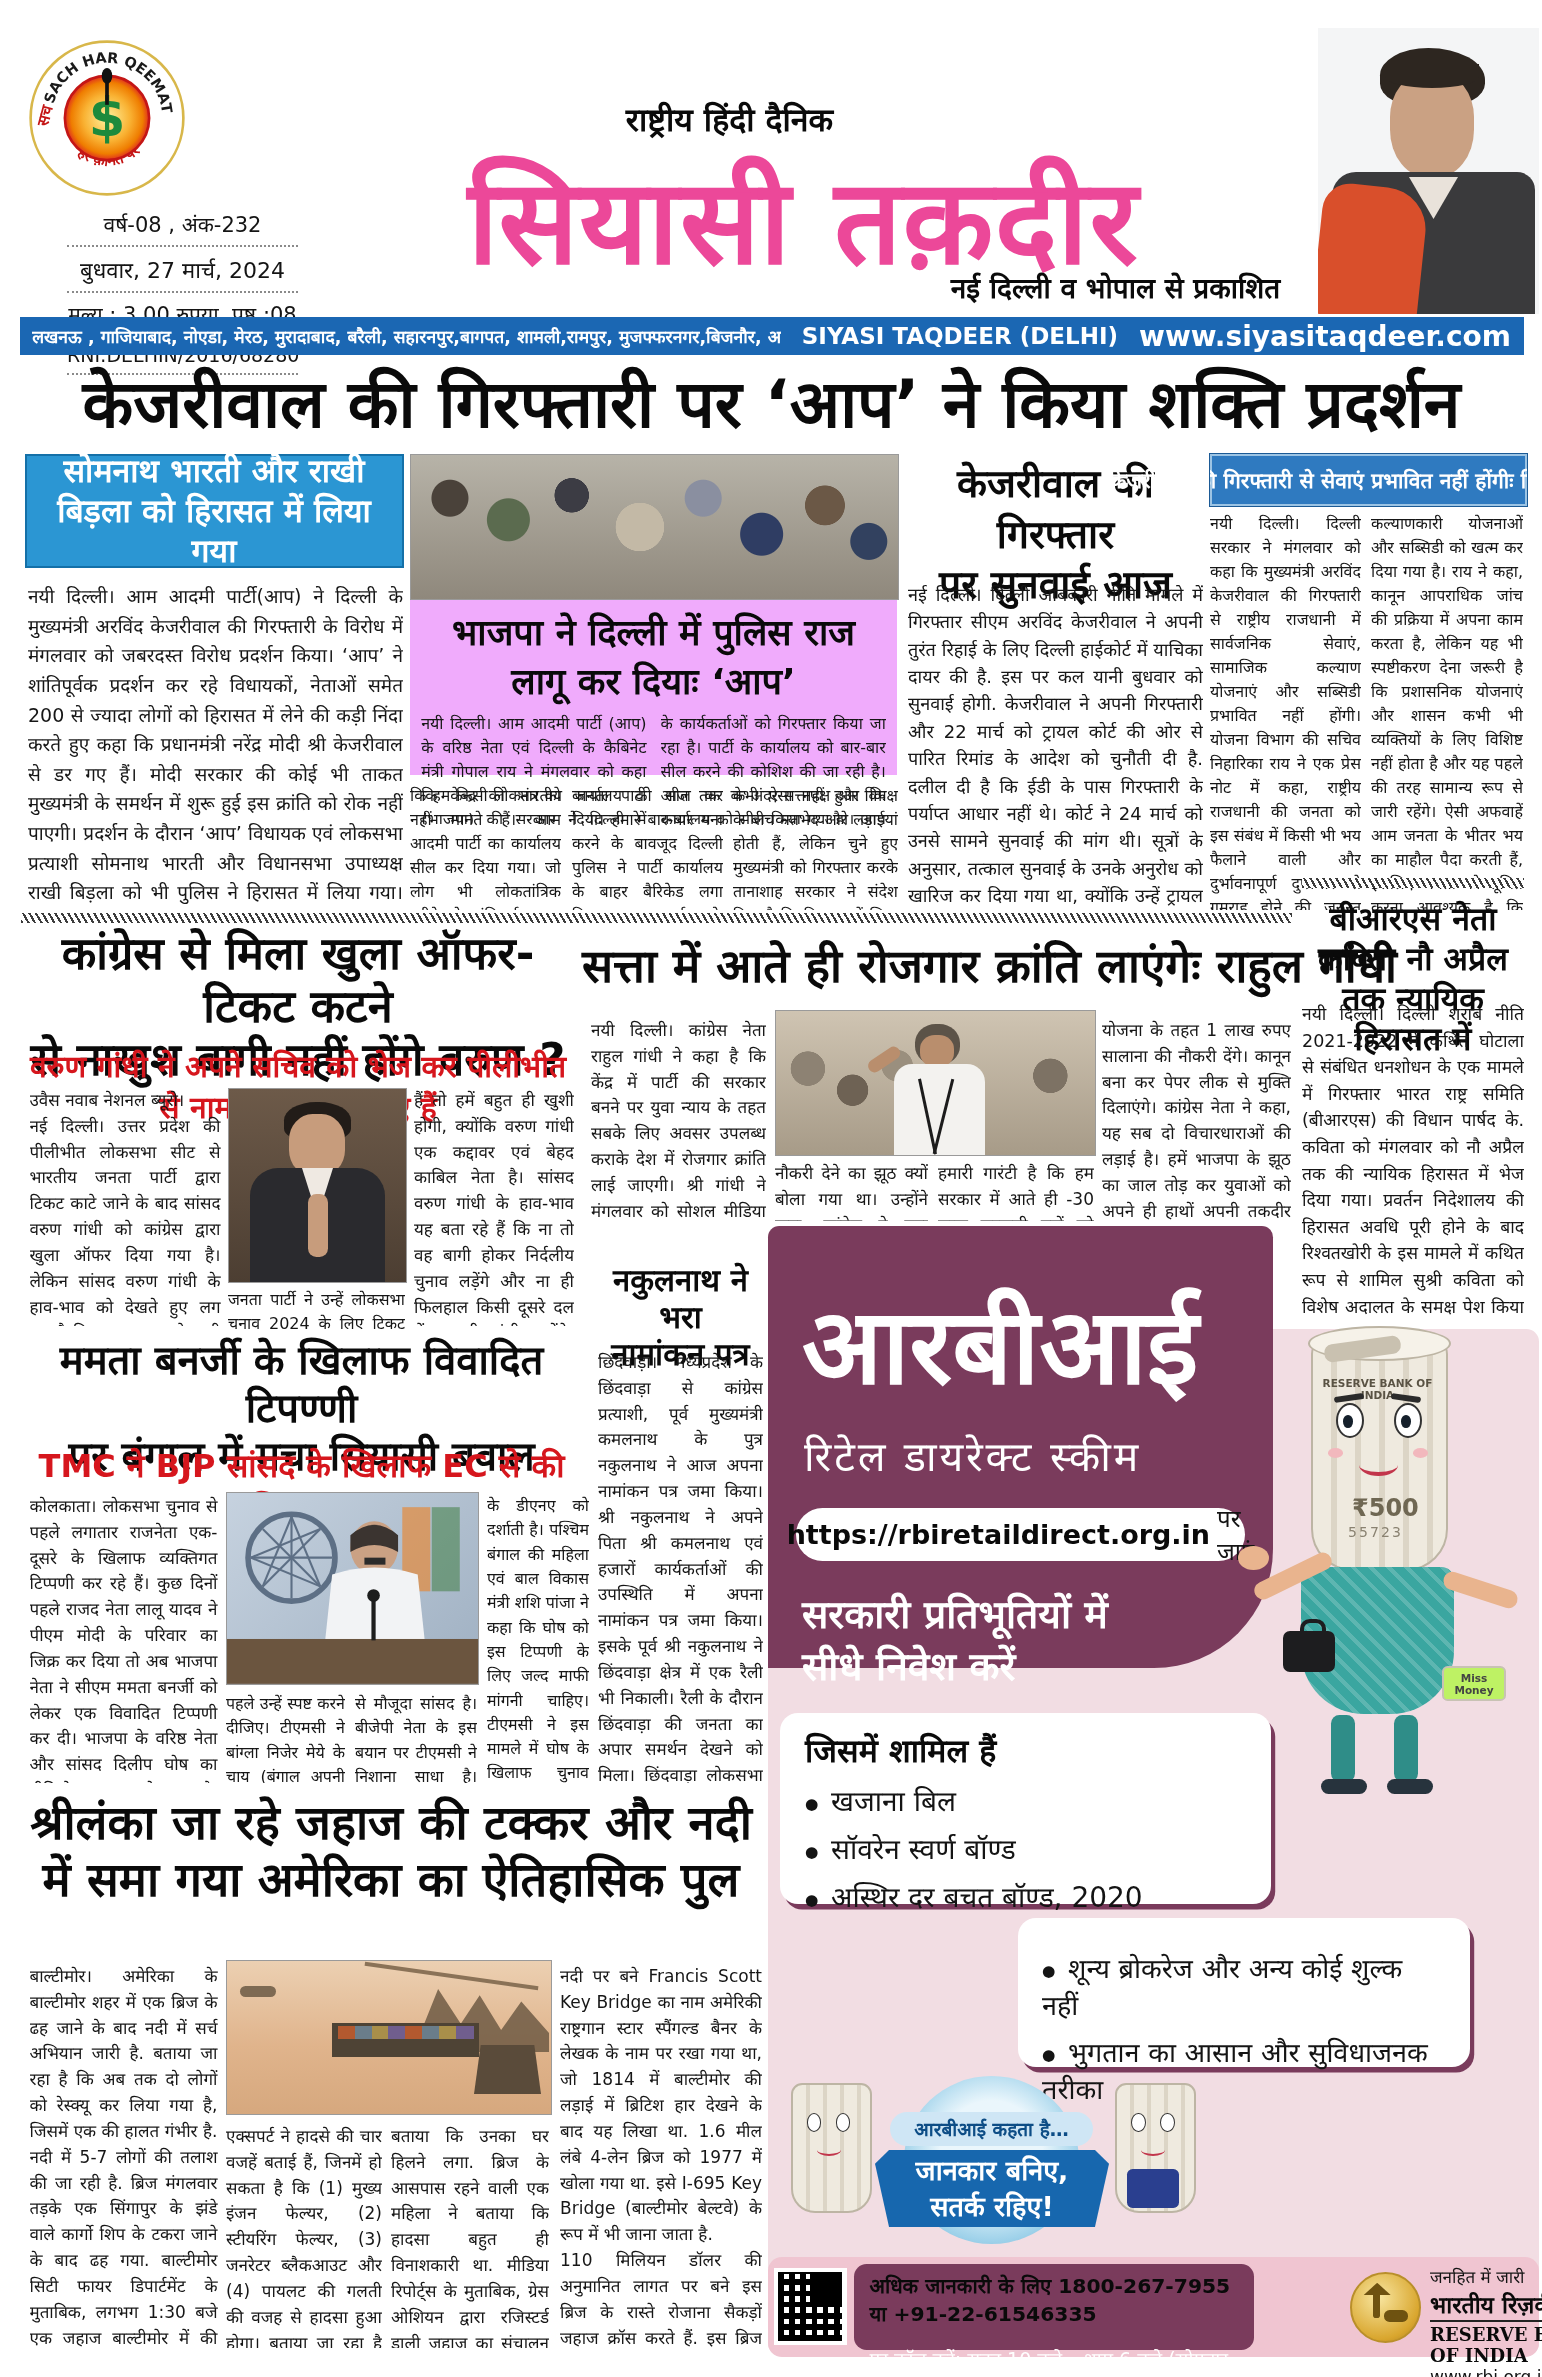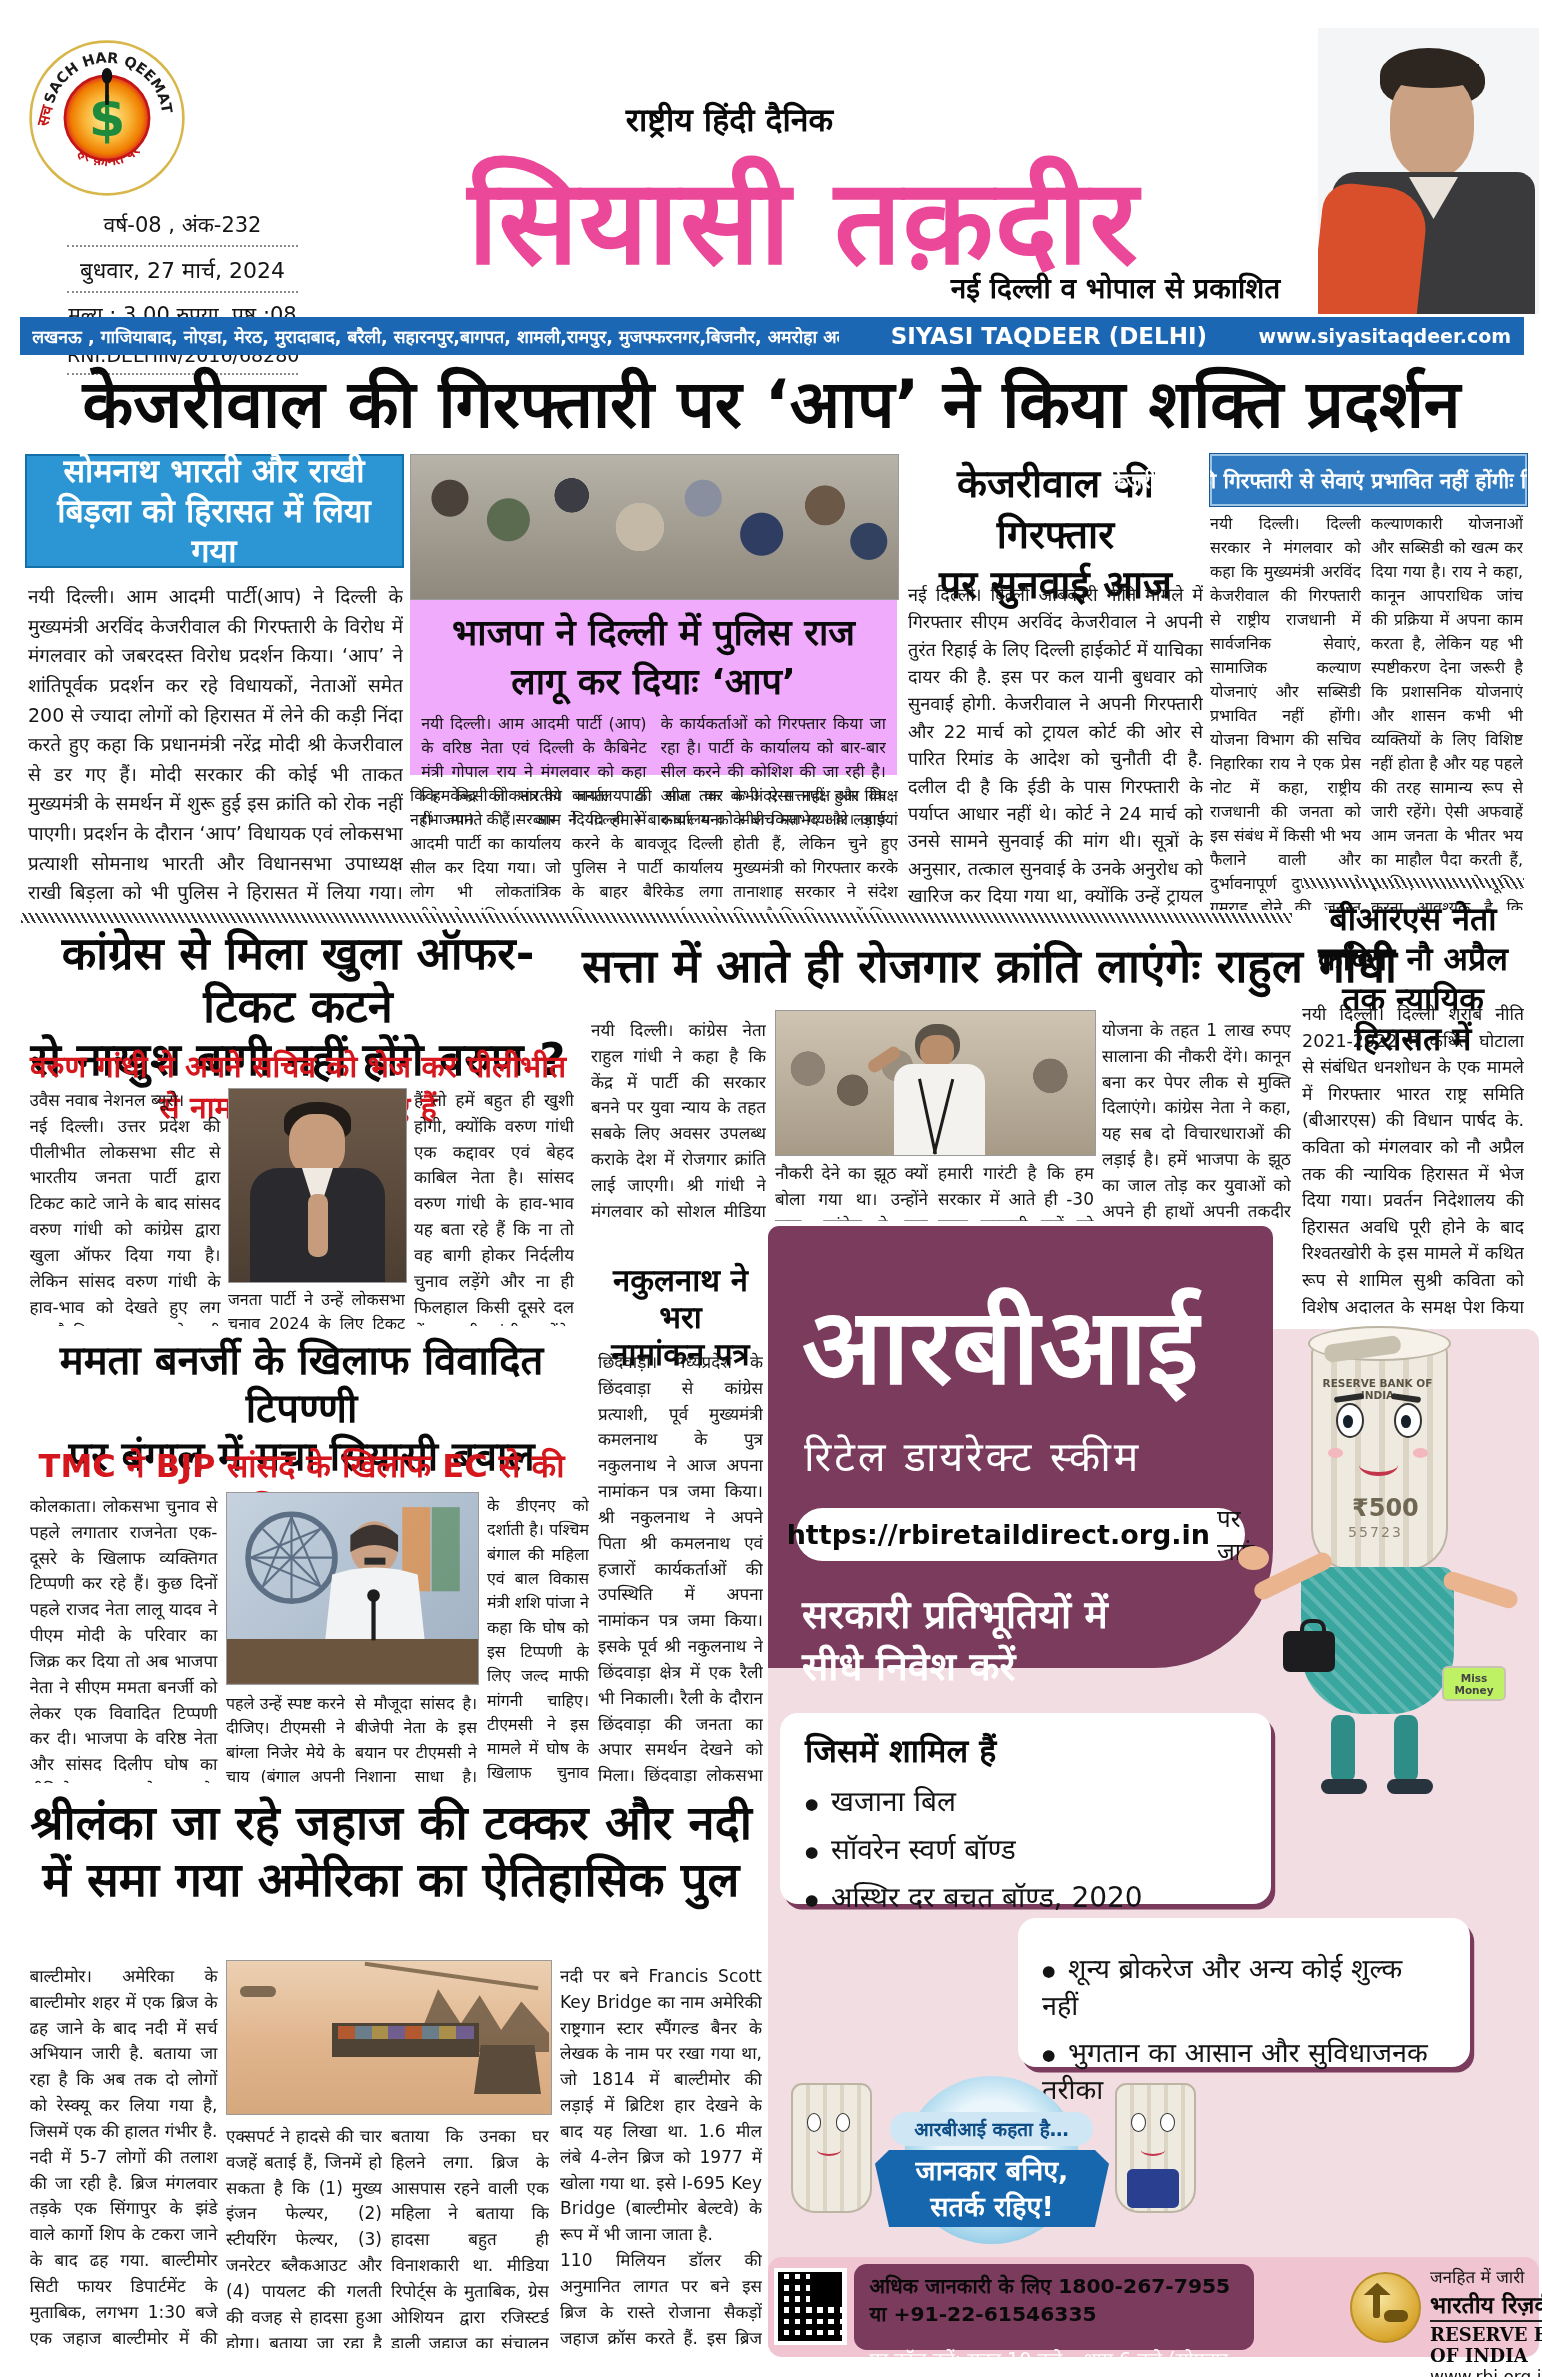--- a/index.html
+++ b/index.html
@@ -66,21 +66,21 @@
     <div class="abs" style="left:72px;top:45px;width:84px;height:105px;background:#caa183;border-radius:42% 42% 46% 46%;"></div>
     <div class="abs" style="left:67px;top:36px;width:94px;height:24px;background:#2d2620;border-radius:0 0 50% 50%;"></div>
     <div class="abs" style="left:14px;top:144px;width:203px;height:147px;background:#3a3a3c;border-radius:24px 18px 0 0;"></div>
     <div class="abs" style="left:0px;top:158px;width:105px;height:133px;background:#d94f2b;border-radius:28px 42px 0 0;transform:rotate(6deg);"></div>
     <div class="abs" style="left:91px;top:149px;width:49px;height:42px;background:#e9e2da;clip-path:polygon(0 0,100% 0,50% 100%);"></div>
   </div>
 
   <div class="abs" style="left:19.6px;top:317px;width:1504px;height:38px;background:#1b67b3;display:flex;align-items:center;justify-content:space-between;padding:0 12.6px;box-sizing:border-box;">
     <div class="white hl" style="font-size:17.5px;white-space:nowrap;overflow:hidden;max-width:807px;">लखनऊ , गाजियाबाद, नोएडा, मेरठ, मुरादाबाद, बरैली, सहारनपुर,बागपत, शामली,रामपुर, मुजफ्फरनगर,बिजनौर, अमरोहा अलीगढ़ से प्रसारित</div>
     <div class="white hl" style="font-size:23px;white-space:nowrap;padding:0 21px;">SIYASI TAQDEER (DELHI)</div>
-    <div class="white hl" style="font-size:19px;white-space:nowrap;">www.siyasitaqdeer.com</div>
+    <div class="white hl" style="font-size:28px;white-space:nowrap;">www.siyasitaqdeer.com</div>
   </div>
 
   <div class="abs hl center" style="left:21px;top:356px;width:1501px;font-size:66px;white-space:nowrap;">केजरीवाल की गिरफ्तारी पर ‘आप’ ने किया  शक्ति प्रदर्शन</div>
 
   <div class="abs" style="left:24.5px;top:454px;width:379px;height:114px;background:#2b96d3;border:2.8px solid #1470a8;display:flex;align-items:center;justify-content:center;padding:0 9.8px;box-sizing:border-box;">
     <div class="white hl center" style="font-size:32px;line-height:1.25;">सोमनाथ भारती और राखी बिड़ला को हिरासत में लिया गया</div>
   </div>
   <div class="abs news" style="left:28px;top:582px;width:375px;height:328px;font-size:19px;line-height:1.56;">नयी दिल्ली।  आम आदमी पार्टी(आप) ने दिल्ली के मुख्यमंत्री अरविंद केजरीवाल की गिरफ्तारी के विरोध में मंगलवार को जबरदस्त विरोध प्रदर्शन किया। ‘आप’ ने शांतिपूर्वक प्रदर्शन कर रहे विधायकों, नेताओं समेत 200 से ज्यादा लोगों को हिरासत में लेने की कड़ी निंदा करते हुए कहा कि प्रधानमंत्री नरेंद्र मोदी श्री केजरीवाल से डर गए हैं। मोदी सरकार की कोई भी ताकत मुख्यमंत्री के समर्थन में शुरू हुई इस क्रांति को रोक नहीं पाएगी। प्रदर्शन के दौरान ‘आप’ विधायक एवं लोकसभा प्रत्याशी सोमनाथ भारती और विधानसभा उपाध्यक्ष राखी बिड़ला को भी पुलिस ने हिरासत में लिया गया। इसके अलावा ‘‘आप’’ विधायक और एससी/एसटी विंग के पार्टी के कई नेताओं को हिरासत में लिया गया। ‘आप’ के दिल्ली प्रदेश अध्यक्ष गोपाल राय ने कहा, भारतीय जनता पार्टी (भाजपा) की तानाशाह सरकार ने पूरी दिल्ली को पुलिस स्टेट में तब्दील कर दिया है।</div>
 
   <div class="abs photo" style="left:410px;top:454px;width:487px;height:144px;background:linear-gradient(180deg,#b7b3a8,#8f887c);">

